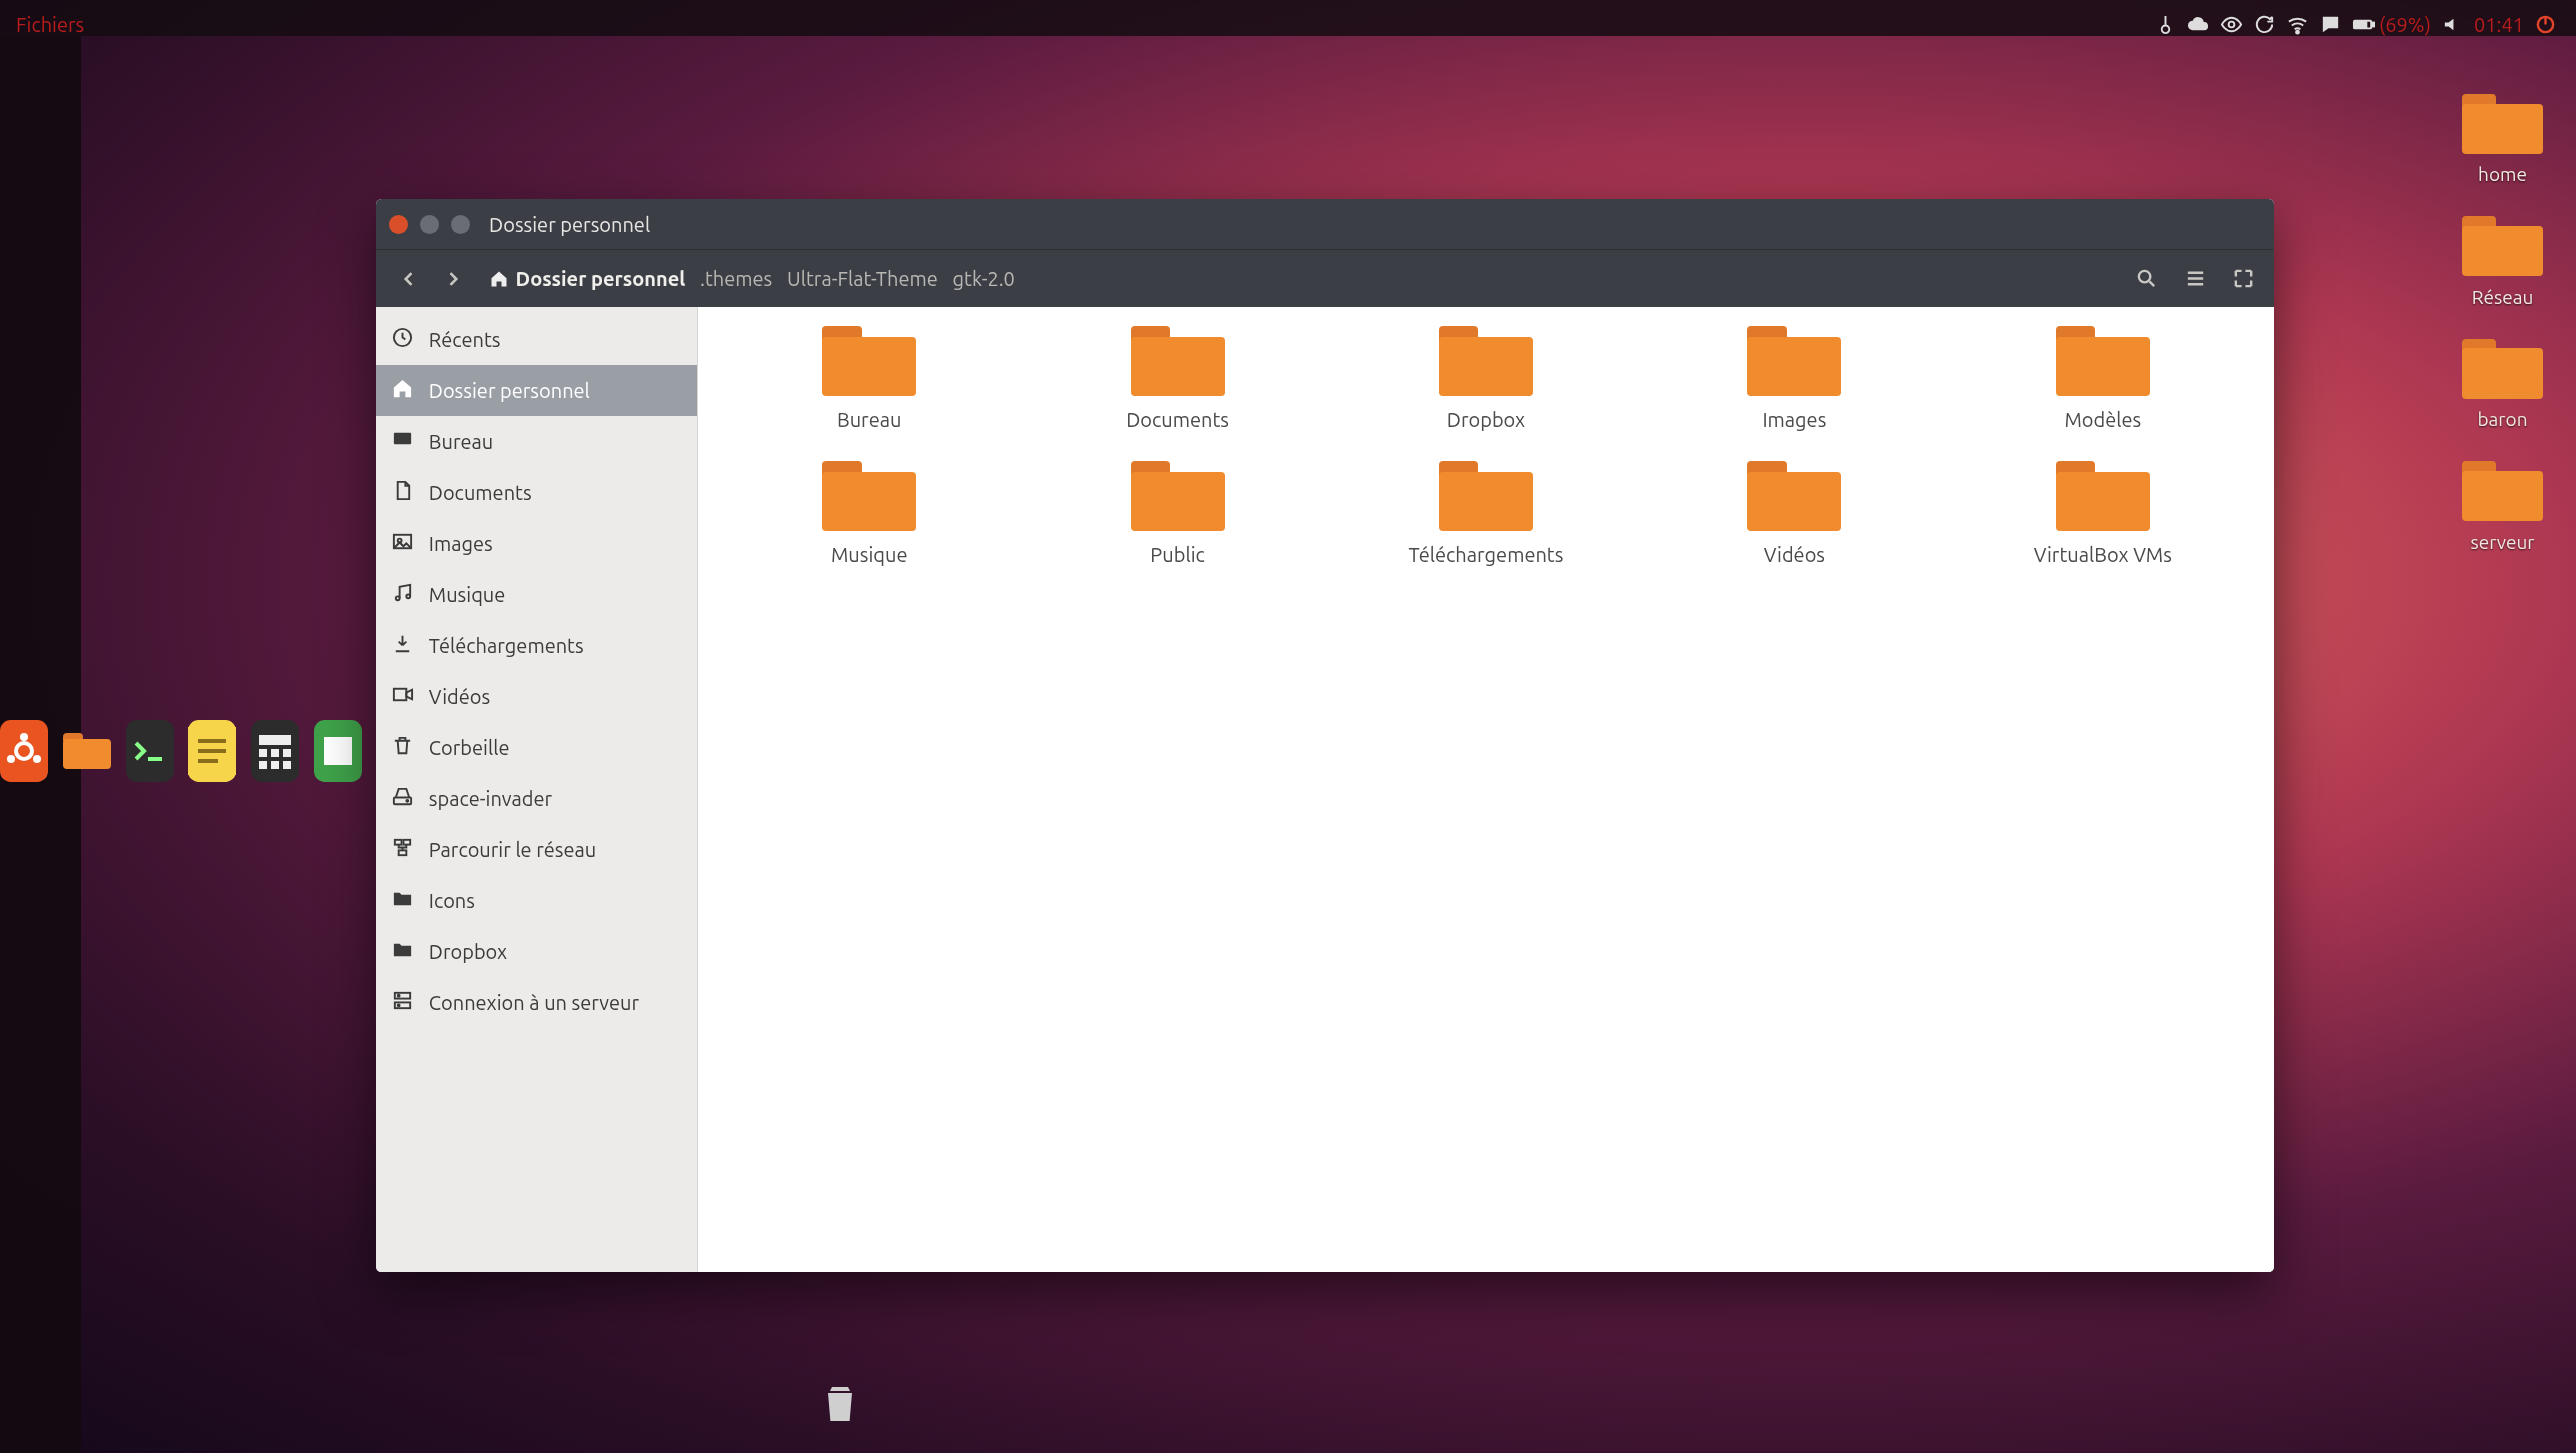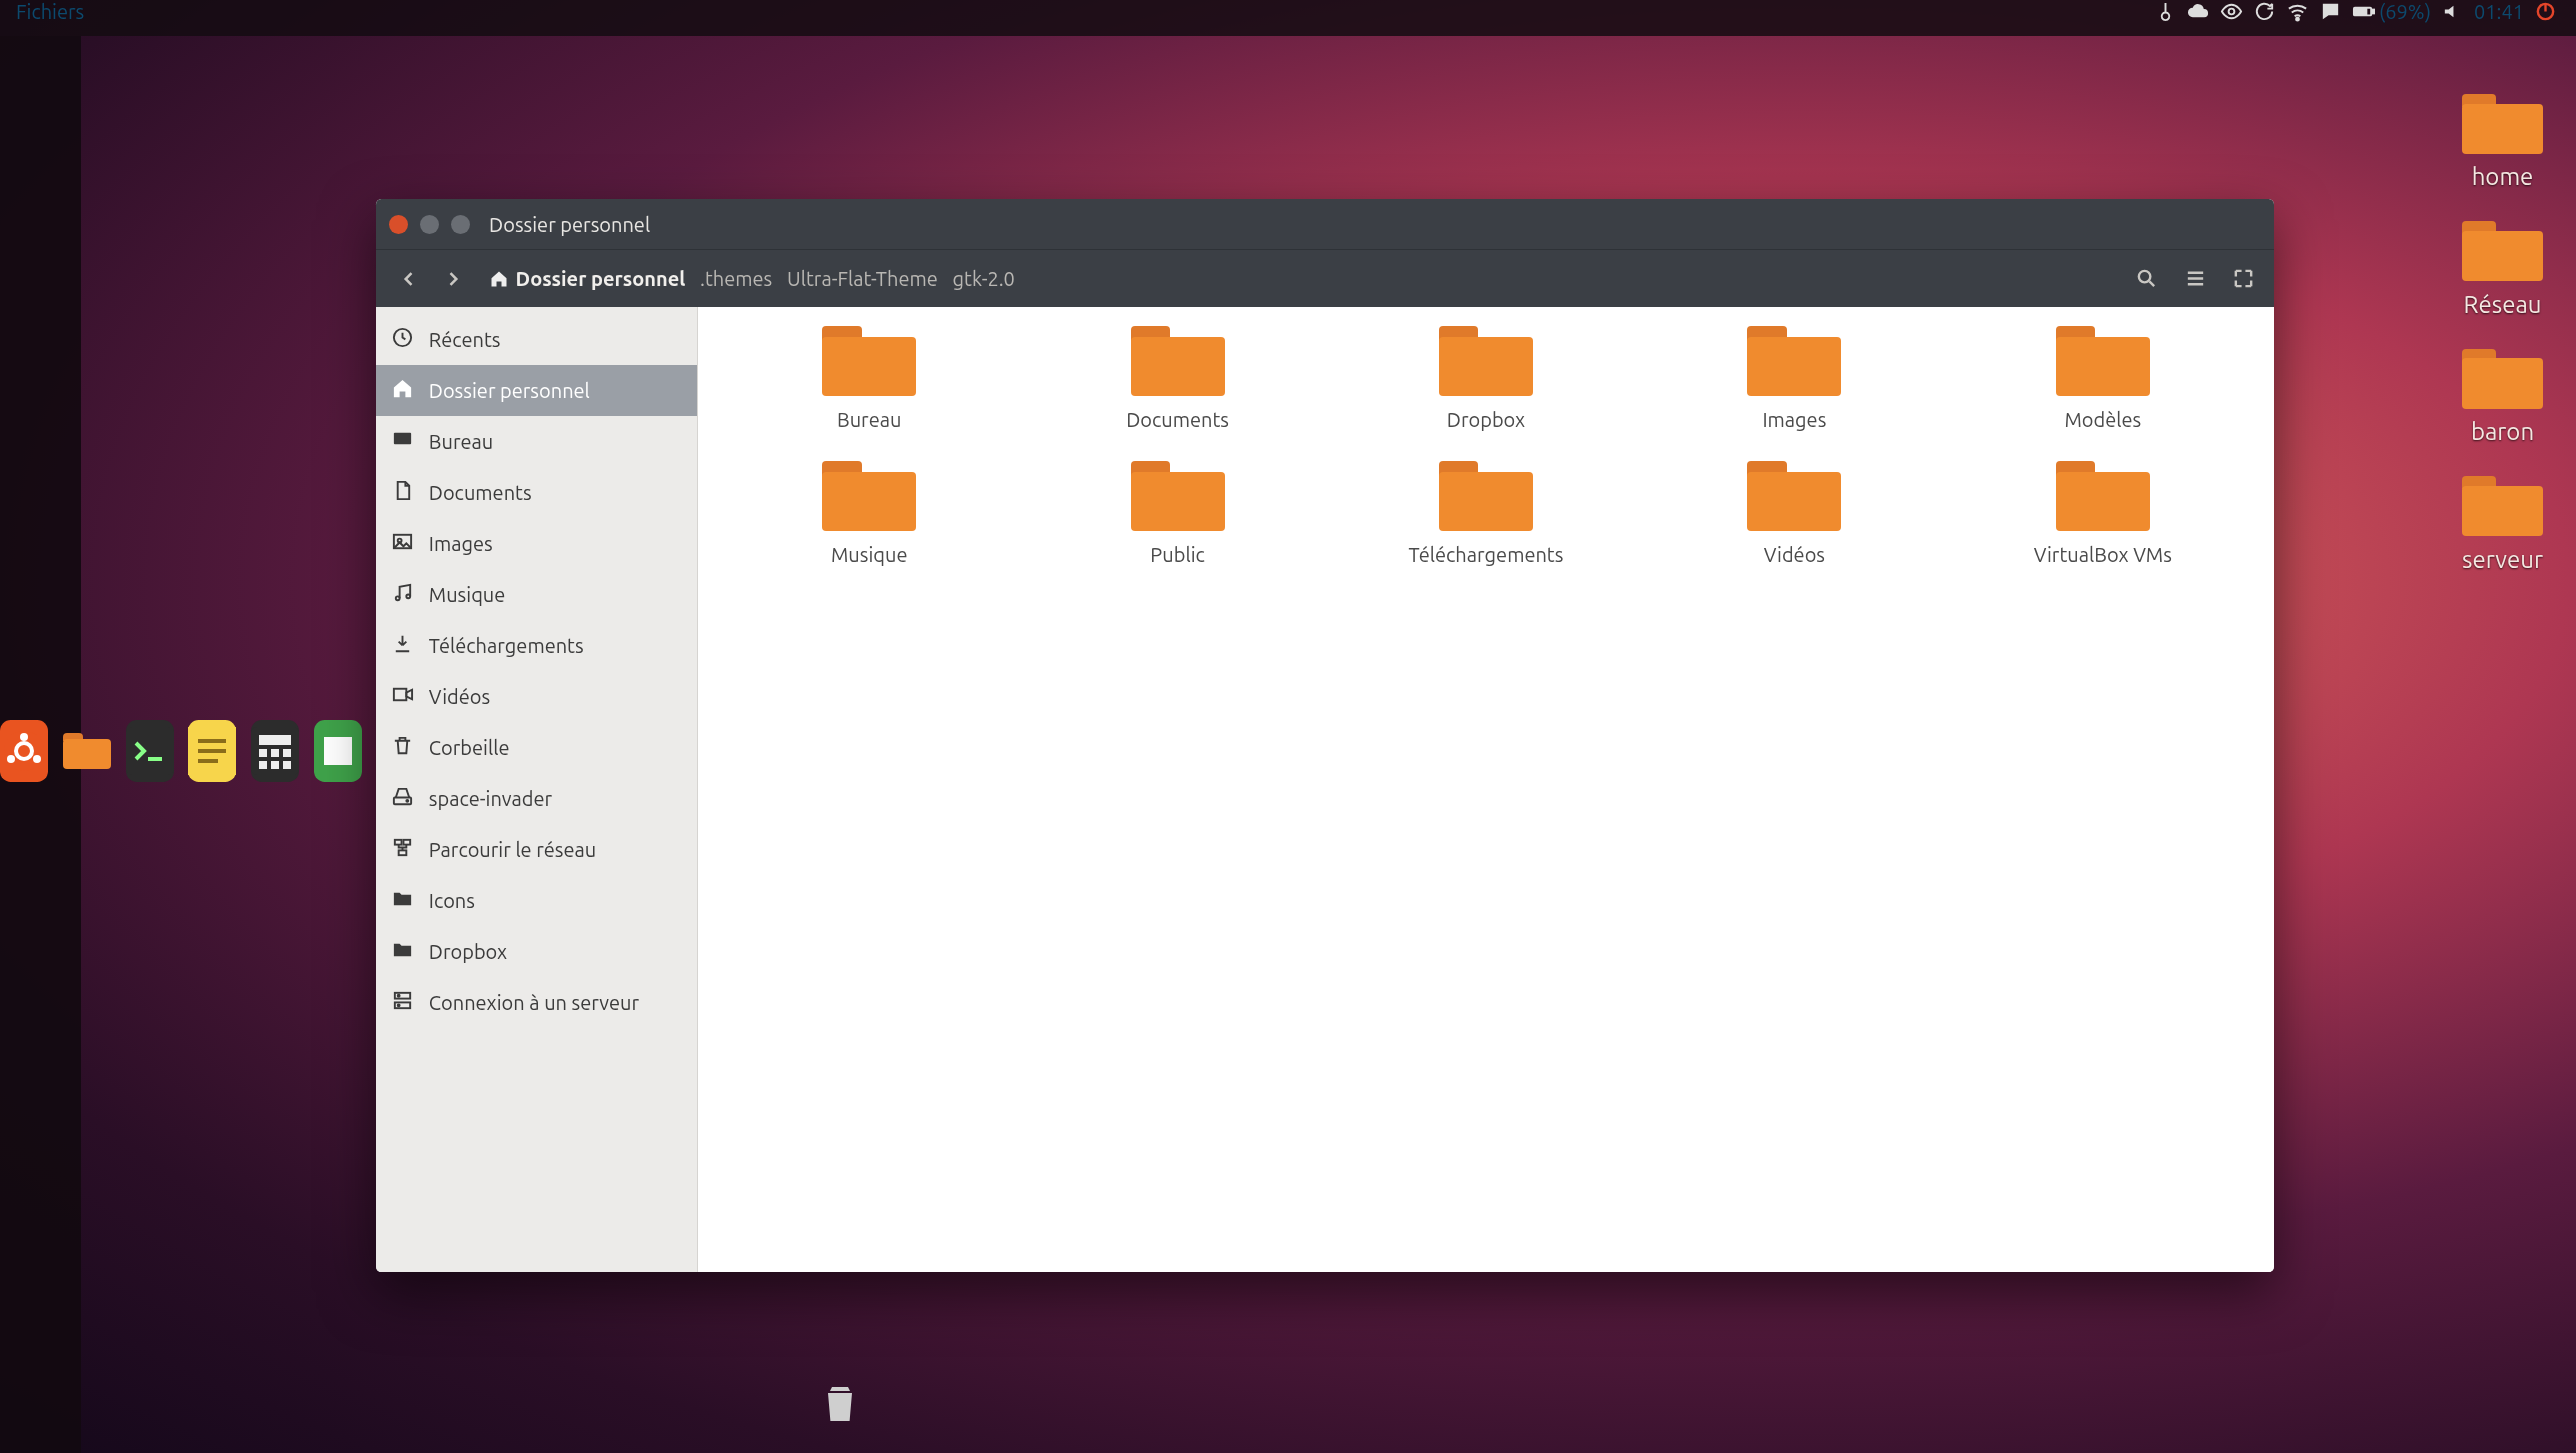--- a/index.html
+++ b/index.html
@@ -7,23 +7,23 @@
   body {
     background: radial-gradient(ellipse at 70% 40%, #e16a5a 0%, #ae3752 30%, #5a1b3f 55%, #2a0e26 80%, #14081a 100%);
     position: relative;
     color: #eee;
   }
 
   
   .topbar {
     position: absolute; top: 0; left: 0; right: 0; height: 36px;
     background: rgba(20,12,18,0.85);
-    display: flex; align-items: flex-start; justify-content: space-between;
+    display: flex; align-items: flex-end; justify-content: space-between;
     padding: 0 19px 0 16px;
-    font-size: 20px; color: #0c4a6e;
+    font-size: 20px; color: #b91c1c;
   }
   .topbar .right { display: flex; align-items: center; gap: 10px; }
   .topbar .right .tray-icon { display: flex; align-items: center; }
   .topbar svg { width: 23px; height: 23px; }
   .power svg { stroke: #e4452a; }
 
   
   .launcher {
     position: absolute; top: 36px; left: 0; bottom: 0; width: 81px;
     background: rgba(18,10,16,0.92);
@@ -38,21 +38,21 @@
   .launcher .app svg { width: 48px; height: 48px; }
   .launcher .trash { margin-top: auto; margin-bottom: 19px; }
 
   
   .desktop-icons {
     position: absolute; top: 94px; right: 20px;
     display: flex; flex-direction: column; gap: 31px; align-items: center;
   }
   .desktop-icons .di { display:flex; flex-direction:column; align-items:center; gap:9.4px; width:107px; cursor:pointer;}
   .desktop-icons .di .folder { width:81px; height:60px; }
-  .desktop-icons .di .lbl { font-size:24px; color:#f5e8e2; text-align:center; text-shadow:0 0.7px 2px rgba(0,0,0,.7);}
+  .desktop-icons .di .lbl { font-size:19px; color:#f5e8e2; text-align:center; text-shadow:0 0.7px 2px rgba(0,0,0,.7);}
 
   
   .folder {
     position: relative;
   }
   .folder::before {
     content:""; position:absolute; left:0; top:0; width:42%; height:22%;
     background:#e07a2a; border-radius:4px 4px 0 0;
   }
   .folder::after {

